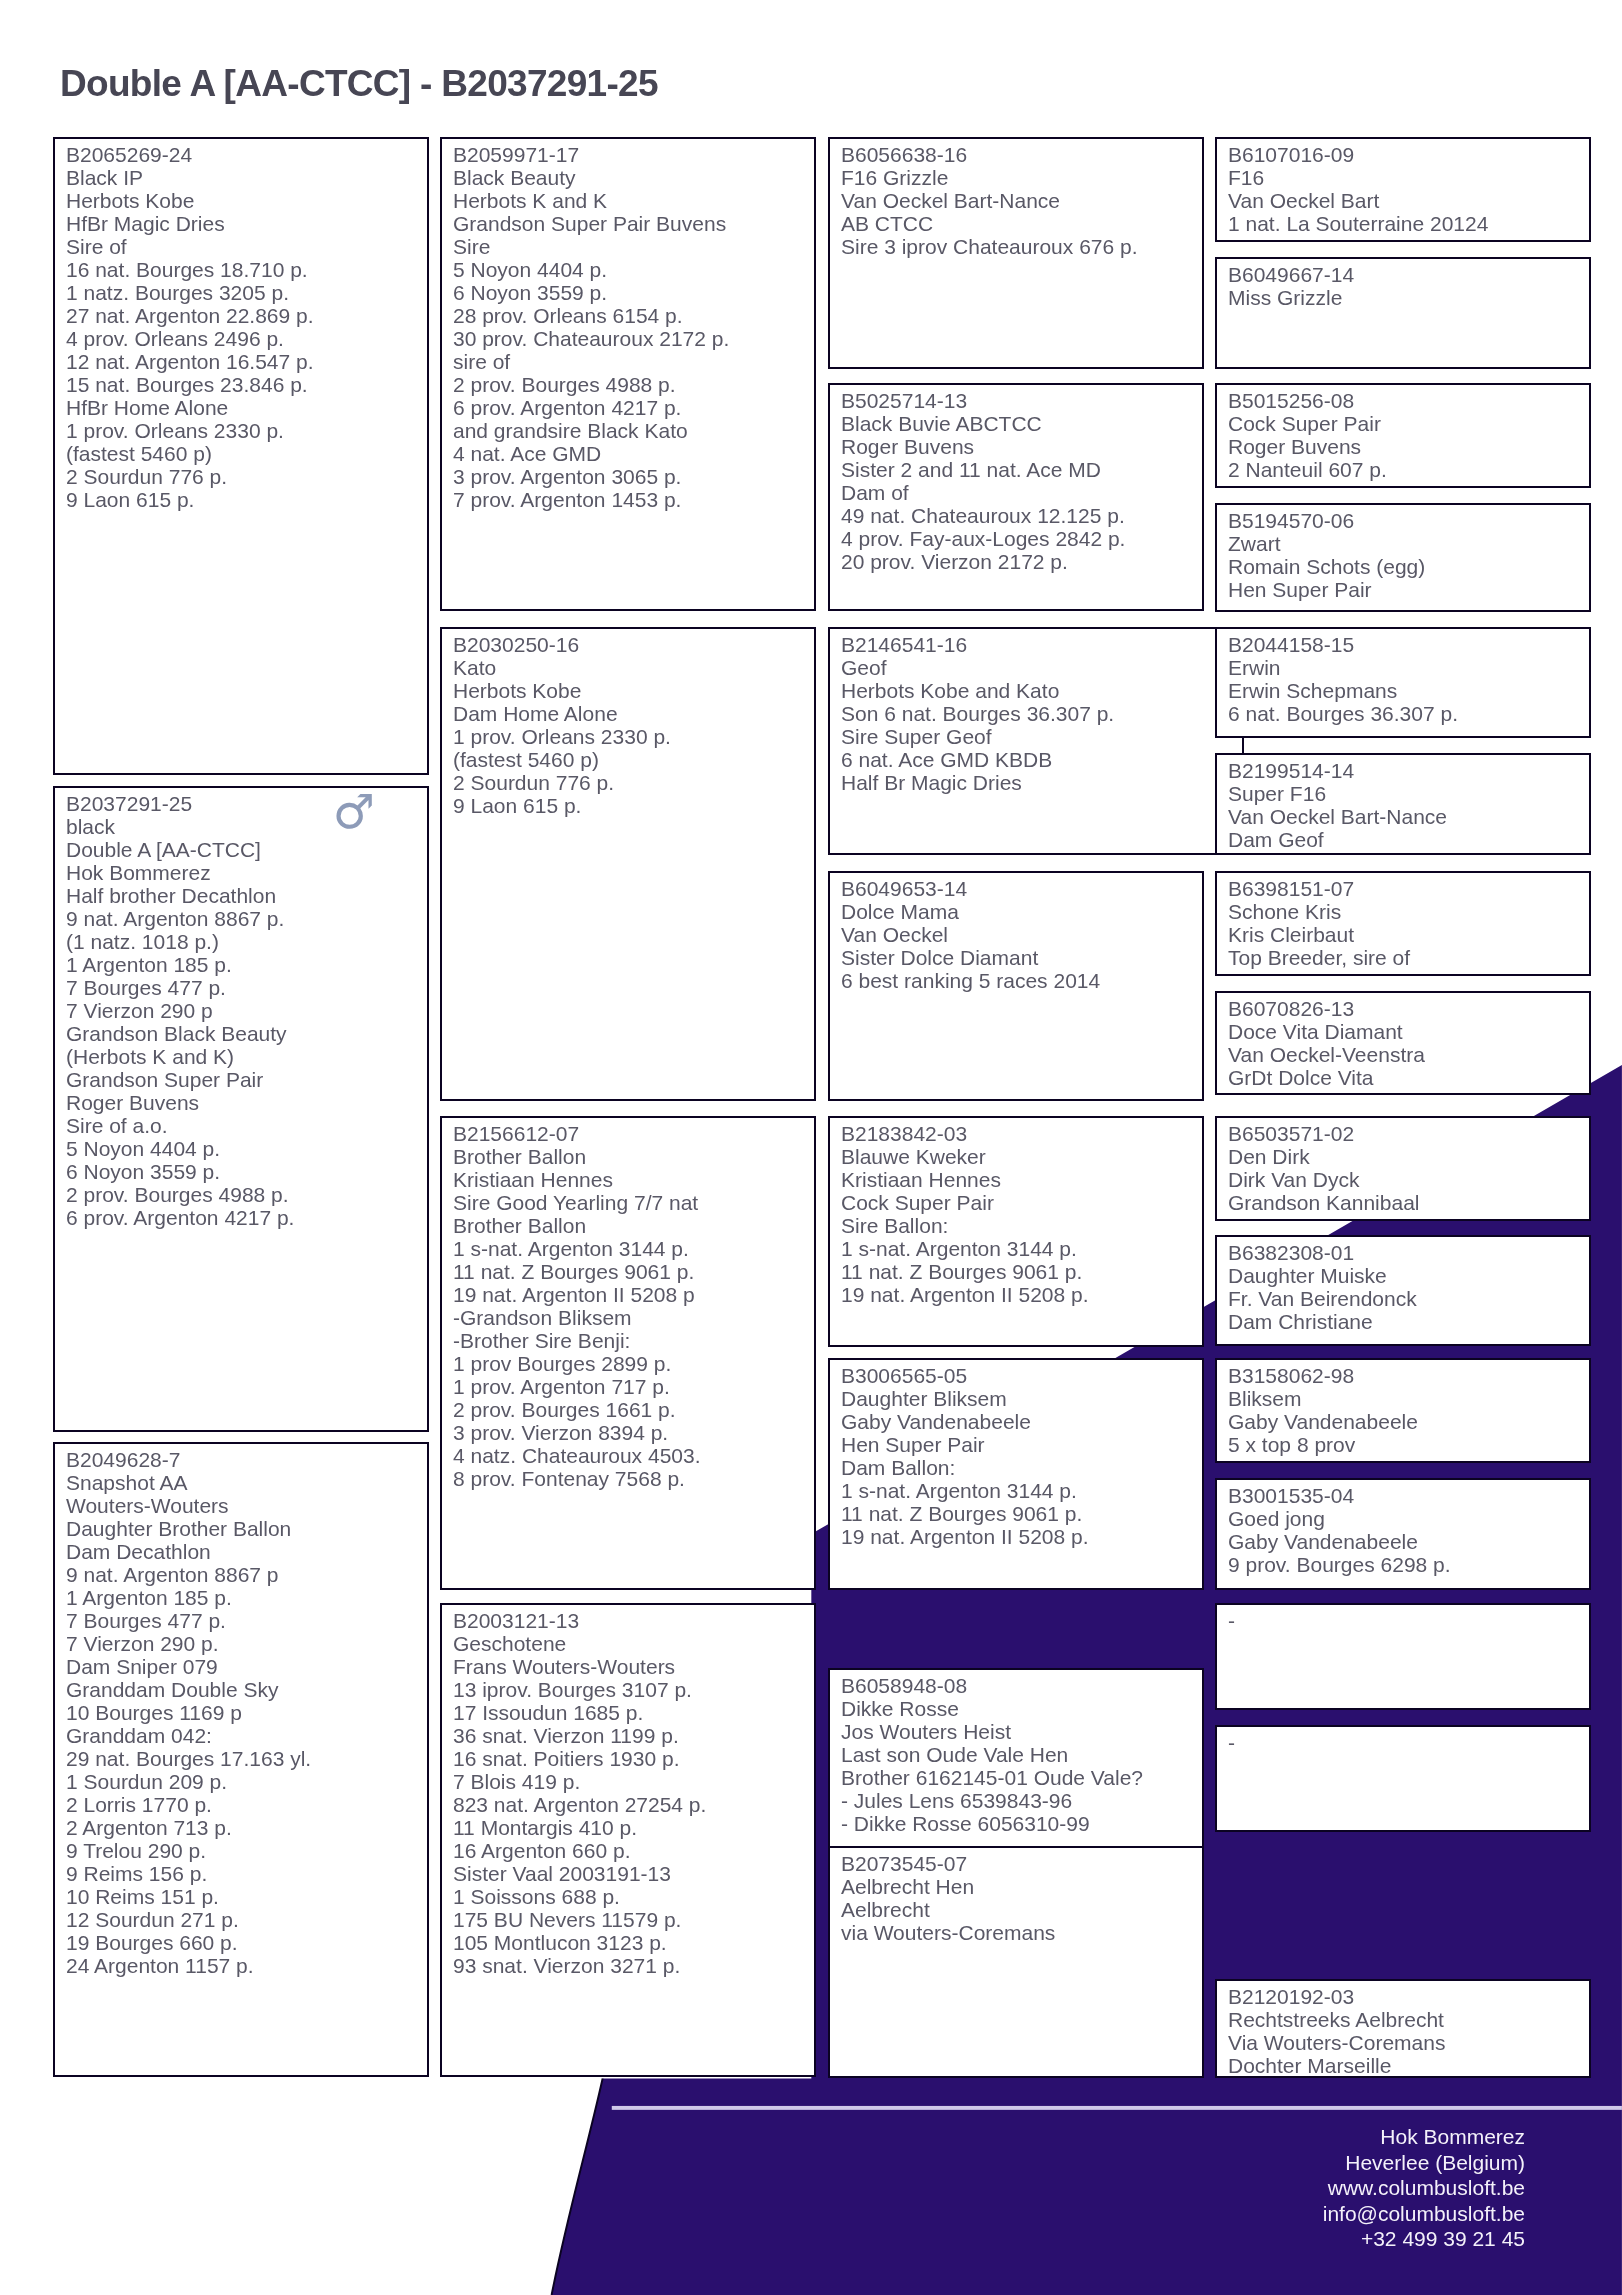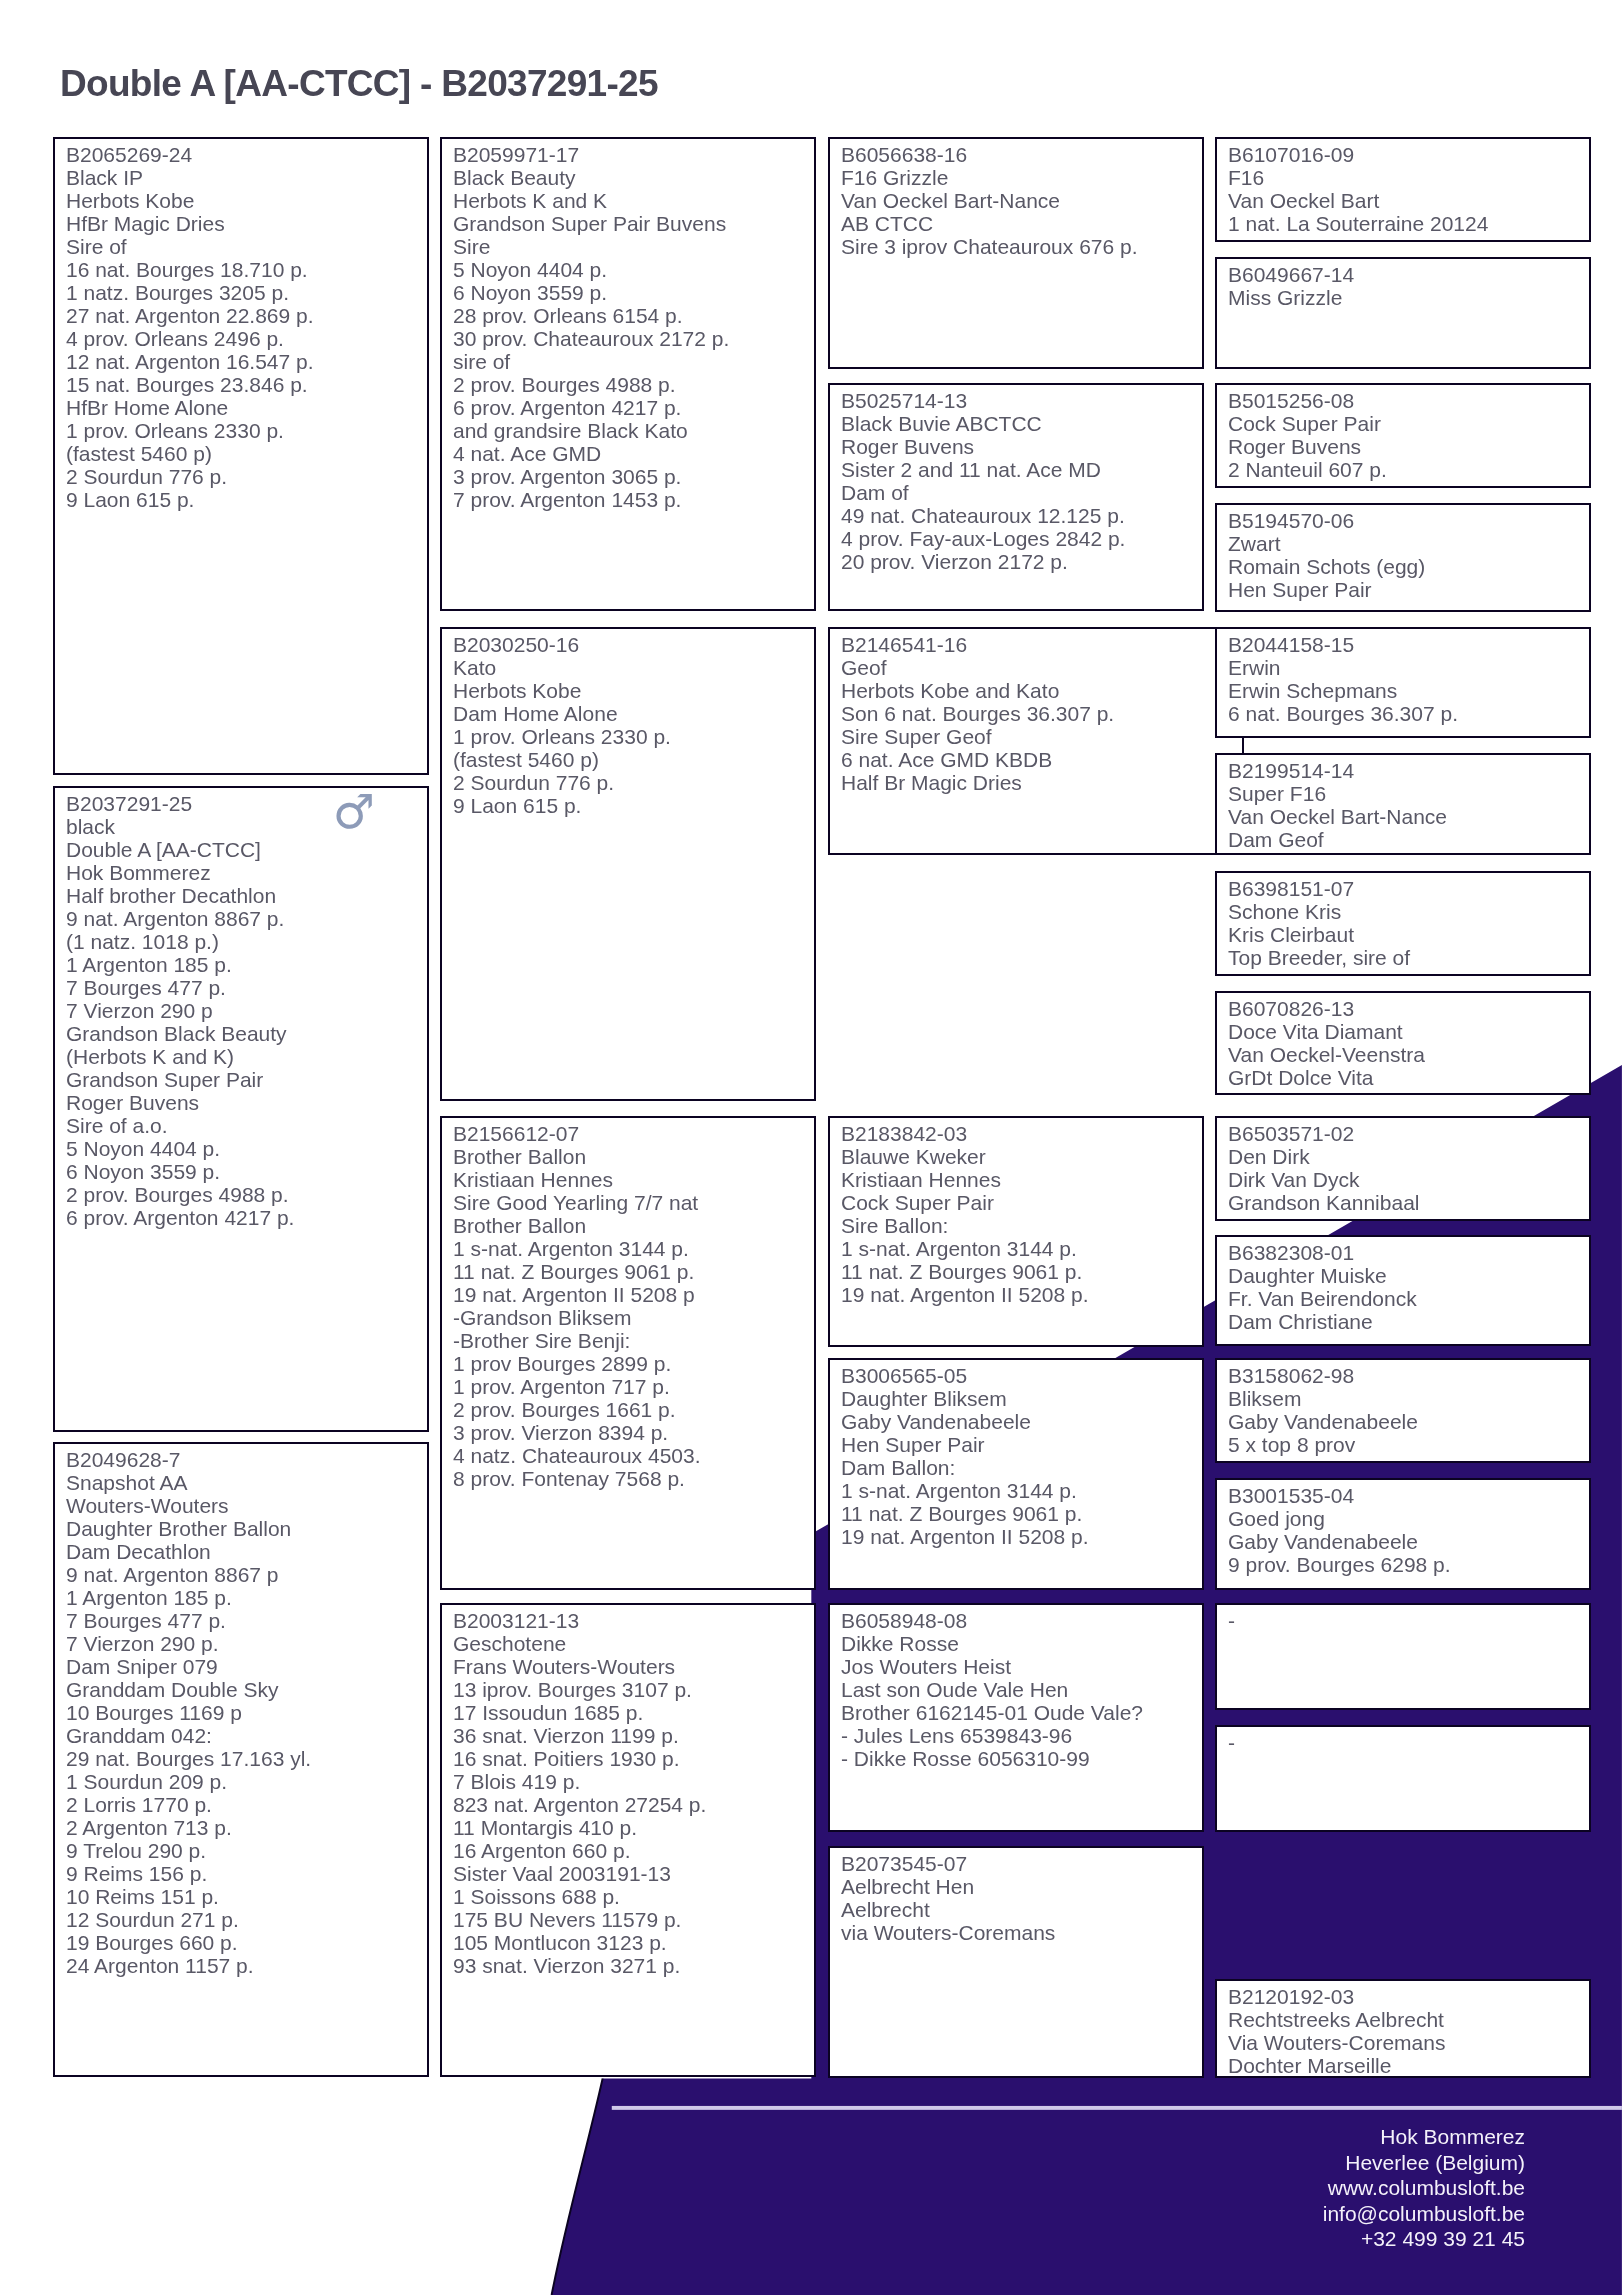--- a/index.html
+++ b/index.html
@@ -245,20 +245,29 @@
         <div class="ln">B2146541-16</div>
         <div class="ln">Geof</div>
         <div class="ln">Herbots Kobe and Kato</div>
         <div class="ln">Son 6 nat. Bourges 36.307 p.</div>
         <div class="ln">Sire Super Geof</div>
         <div class="ln">6 nat. Ace GMD KBDB</div>
         <div class="ln">Half Br Magic Dries</div>
       </div>
   </div>
 
+  <div class="pbox" style="left:828px;top:871px;width:376px;height:230px">
+    <div>
+        <div class="ln">B6049653-14</div>
+        <div class="ln">Dolce Mama</div>
+        <div class="ln">Van Oeckel</div>
+        <div class="ln">Sister Dolce Diamant</div>
+        <div class="ln">6 best ranking 5 races 2014</div>
+      </div>
+  </div>
 
   <div class="pbox" style="left:828px;top:1116px;width:376px;height:231px">
     <div>
         <div class="ln">B2183842-03</div>
         <div class="ln">Blauwe Kweker</div>
         <div class="ln">Kristiaan Hennes</div>
         <div class="ln">Cock Super Pair</div>
         <div class="ln">Sire Ballon:</div>
         <div class="ln">1 s-nat. Argenton 3144 p.</div>
         <div class="ln">11 nat. Z Bourges 9061 p.</div>
@@ -272,21 +281,21 @@
         <div class="ln">Daughter Bliksem</div>
         <div class="ln">Gaby Vandenabeele</div>
         <div class="ln">Hen Super Pair</div>
         <div class="ln">Dam Ballon:</div>
         <div class="ln">1 s-nat. Argenton 3144 p.</div>
         <div class="ln">11 nat. Z Bourges 9061 p.</div>
         <div class="ln">19 nat. Argenton II 5208 p.</div>
       </div>
   </div>
 
-  <div class="pbox" style="left:828px;top:1603px;width:376px;height:229px">
+  <div class="pbox" style="left:828px;top:1668px;width:376px;height:229px">
     <div>
         <div class="ln">B6058948-08</div>
         <div class="ln">Dikke Rosse</div>
         <div class="ln">Jos Wouters Heist</div>
         <div class="ln">Last son Oude Vale Hen</div>
         <div class="ln">Brother 6162145-01 Oude Vale?</div>
         <div class="ln">- Jules Lens 6539843-96</div>
         <div class="ln">- Dikke Rosse 6056310-99</div>
       </div>
   </div>

